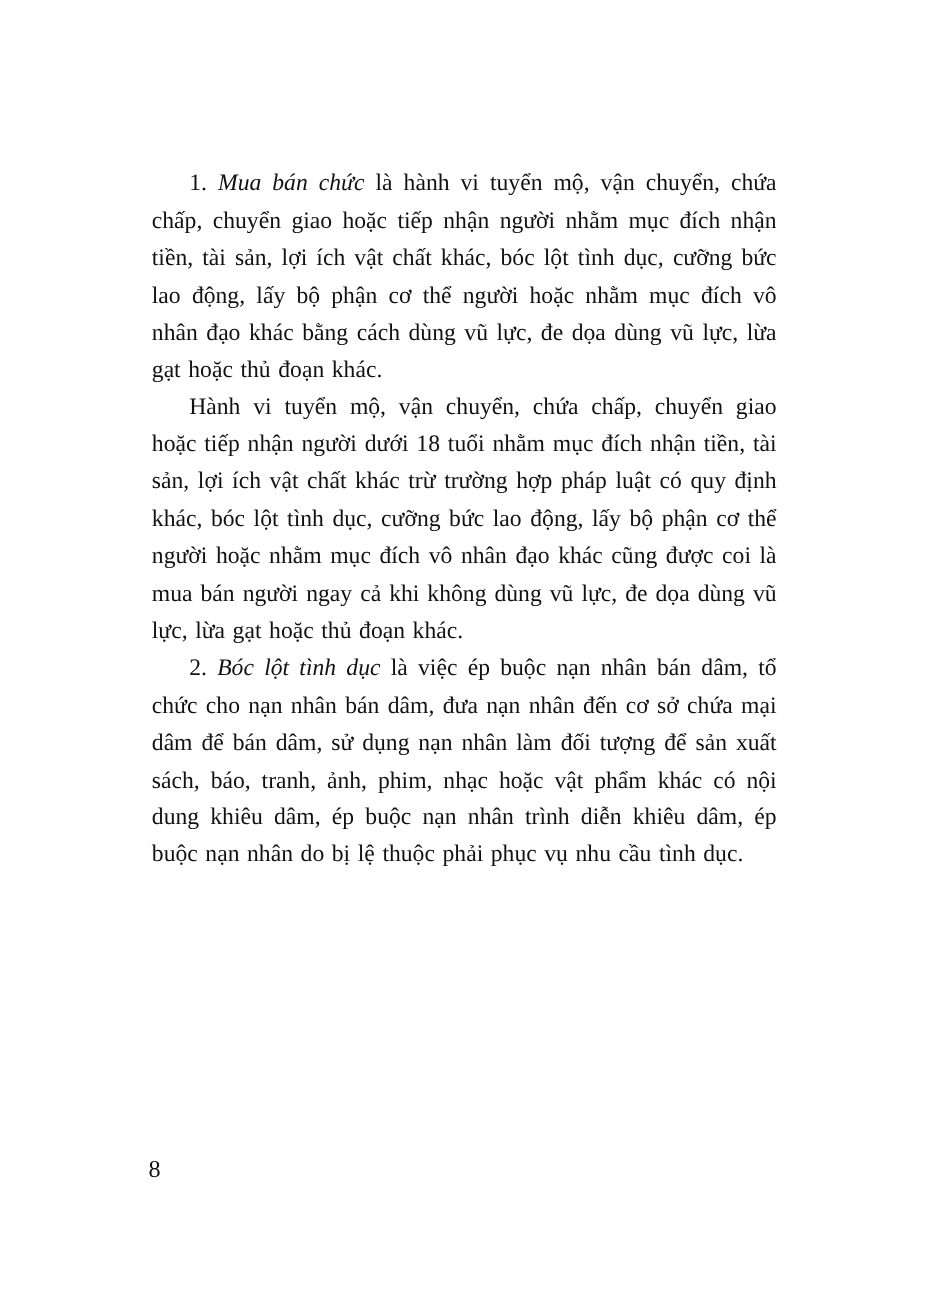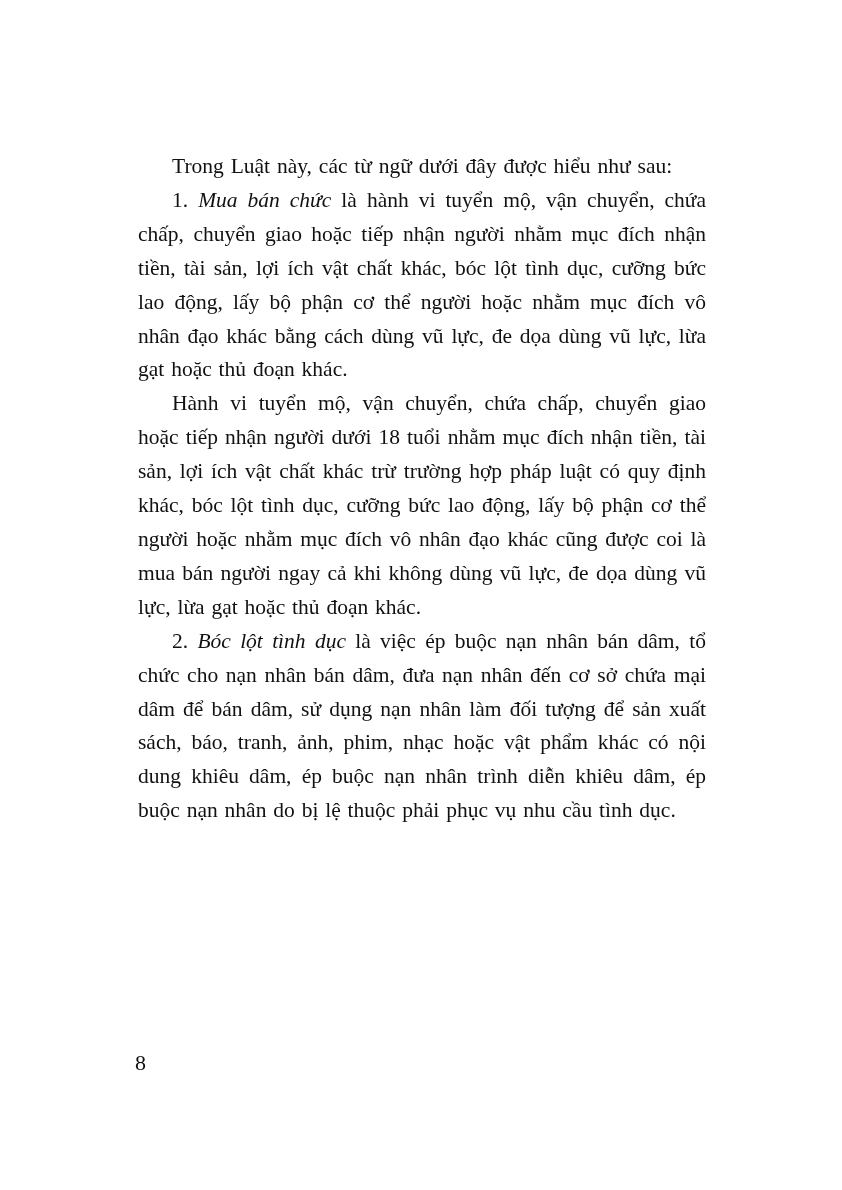--- a/index.html
+++ b/index.html
@@ -50,21 +50,20 @@
     color: #111111;
   }
 </style>
 </head>
 <body>
 
 <div class="page">
   <div class="content">
 
 
-    <p class="para"><span>Trong Luật này, các từ ngữ dưới đây được hiểu như sau:</span></p>
 
     <p class="para"><span>1. </span><span class="it">Mua bán chức</span><span> là hành vi tuyển mộ, vận chuyển, chứa chấp, chuyển giao hoặc tiếp nhận người nhằm mục đích nhận tiền, tài sản, lợi ích vật chất khác, bóc lột tình dục, cưỡng bức lao động, lấy bộ phận cơ thể người hoặc nhằm mục đích vô nhân đạo khác bằng cách dùng vũ lực, đe dọa dùng vũ lực, lừa gạt hoặc thủ đoạn khác.</span></p>
 
     <p class="para"><span>Hành vi tuyển mộ, vận chuyển, chứa chấp, chuyển giao hoặc tiếp nhận người dưới 18 tuổi nhằm mục đích nhận tiền, tài sản, lợi ích vật chất khác trừ trường hợp pháp luật có quy định khác, bóc lột tình dục, cưỡng bức lao động, lấy bộ phận cơ thể người hoặc nhằm mục đích vô nhân đạo khác cũng được coi là mua bán người ngay cả khi không dùng vũ lực, đe dọa dùng vũ lực, lừa gạt hoặc thủ đoạn khác.</span></p>
 
     <p class="para"><span>2. </span><span class="it">Bóc lột tình dục</span><span> là việc ép buộc nạn nhân bán dâm, tổ chức cho nạn nhân bán dâm, đưa nạn nhân đến cơ sở chứa mại dâm để bán dâm, sử dụng nạn nhân làm đối tượng để sản xuất sách, báo, tranh, ảnh, phim, nhạc hoặc vật phẩm khác có nội dung khiêu dâm, ép buộc nạn nhân trình diễn khiêu dâm, ép buộc nạn nhân do bị lệ thuộc phải phục vụ nhu cầu tình dục.</span></p>
 
   </div>
 
   <div class="page-number">8</div>

